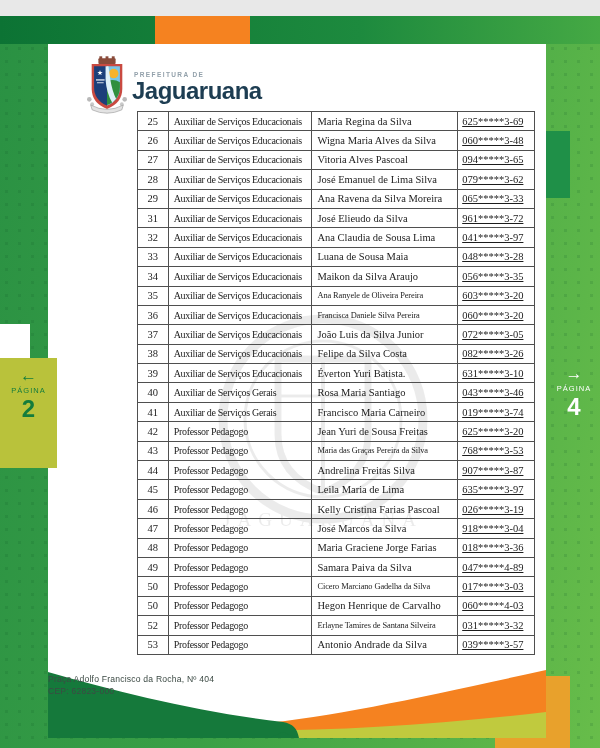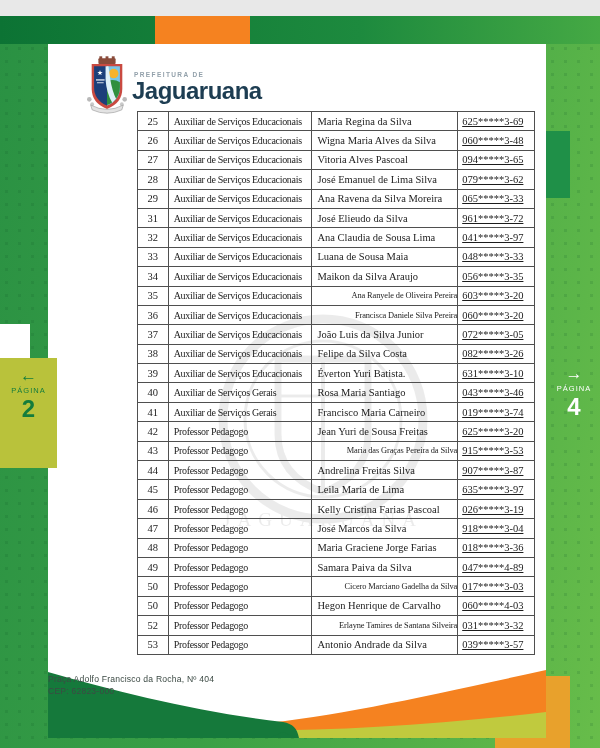--- a/index.html
+++ b/index.html
@@ -30,21 +30,21 @@
     color:#1d3d52;letter-spacing:-.5px;font-family:"Liberation Sans",sans-serif;}
   
   .staff-table{position:absolute;left:89px;top:67px;width:398px;border-collapse:collapse;
     font-family:"Liberation Serif",serif;font-size:10.5px;color:#1c1c1c;z-index:3;}
   .staff-table td{border:1px solid #4f4f4f;height:18.4px;padding:0 0 0 5px;
     white-space:nowrap;overflow:hidden;}
   .staff-table td:nth-child(1){width:30px;text-align:center;padding:0;}
   .staff-table td:nth-child(2){width:138px;font-size:10px;letter-spacing:-.3px;}
   .staff-table td:nth-child(3){width:140px;}
   .staff-table td:nth-child(4){width:72px;padding-left:4px;text-decoration:underline;}
-  .staff-table td.condensed{font-size:8.4px;letter-spacing:-.1px;text-align:right;}
+  .staff-table td.condensed{font-size:8.4px;letter-spacing:-.1px;}
   
   .watermark{position:absolute;left:145px;top:240px;z-index:2;opacity:.5;pointer-events:none;}
   
   .doc-footer{position:absolute;left:0;top:630px;width:100%;z-index:5;
     font-size:8.6px;line-height:11.5px;color:#3c4a44;letter-spacing:.2px;}
   
   .waves{position:absolute;left:0;bottom:0;width:498px;height:72px;z-index:4;display:block;}
   
   .nav-prev{position:absolute;left:0;top:342px;width:57px;height:110px;background:#b9c23b;
     z-index:3;text-align:center;color:#147c3c;cursor:pointer;}
@@ -150,21 +150,21 @@
           <tr>
             <td>32</td>
             <td>Auxiliar de Serviços Educacionais</td>
             <td>Ana Claudia de Sousa Lima</td>
             <td>041*****3-97</td>
           </tr>
           <tr>
             <td>33</td>
             <td>Auxiliar de Serviços Educacionais</td>
             <td>Luana de Sousa Maia</td>
-            <td>048*****3-33</td>
+            <td>048*****3-28</td>
           </tr>
           <tr>
             <td>34</td>
             <td>Auxiliar de Serviços Educacionais</td>
             <td>Maikon da Silva Araujo</td>
             <td>056*****3-35</td>
           </tr>
           <tr>
             <td>35</td>
             <td>Auxiliar de Serviços Educacionais</td>
@@ -210,21 +210,21 @@
           <tr>
             <td>42</td>
             <td>Professor Pedagogo</td>
             <td>Jean Yuri de Sousa Freitas</td>
             <td>625*****3-20</td>
           </tr>
           <tr>
             <td>43</td>
             <td>Professor Pedagogo</td>
             <td class="condensed">Maria das Graças Pereira da Silva</td>
-            <td>915*****3-53</td>
+            <td>768*****3-53</td>
           </tr>
           <tr>
             <td>44</td>
             <td>Professor Pedagogo</td>
             <td>Andrelina Freitas Silva</td>
             <td>907*****3-87</td>
           </tr>
           <tr>
             <td>45</td>
             <td>Professor Pedagogo</td>

